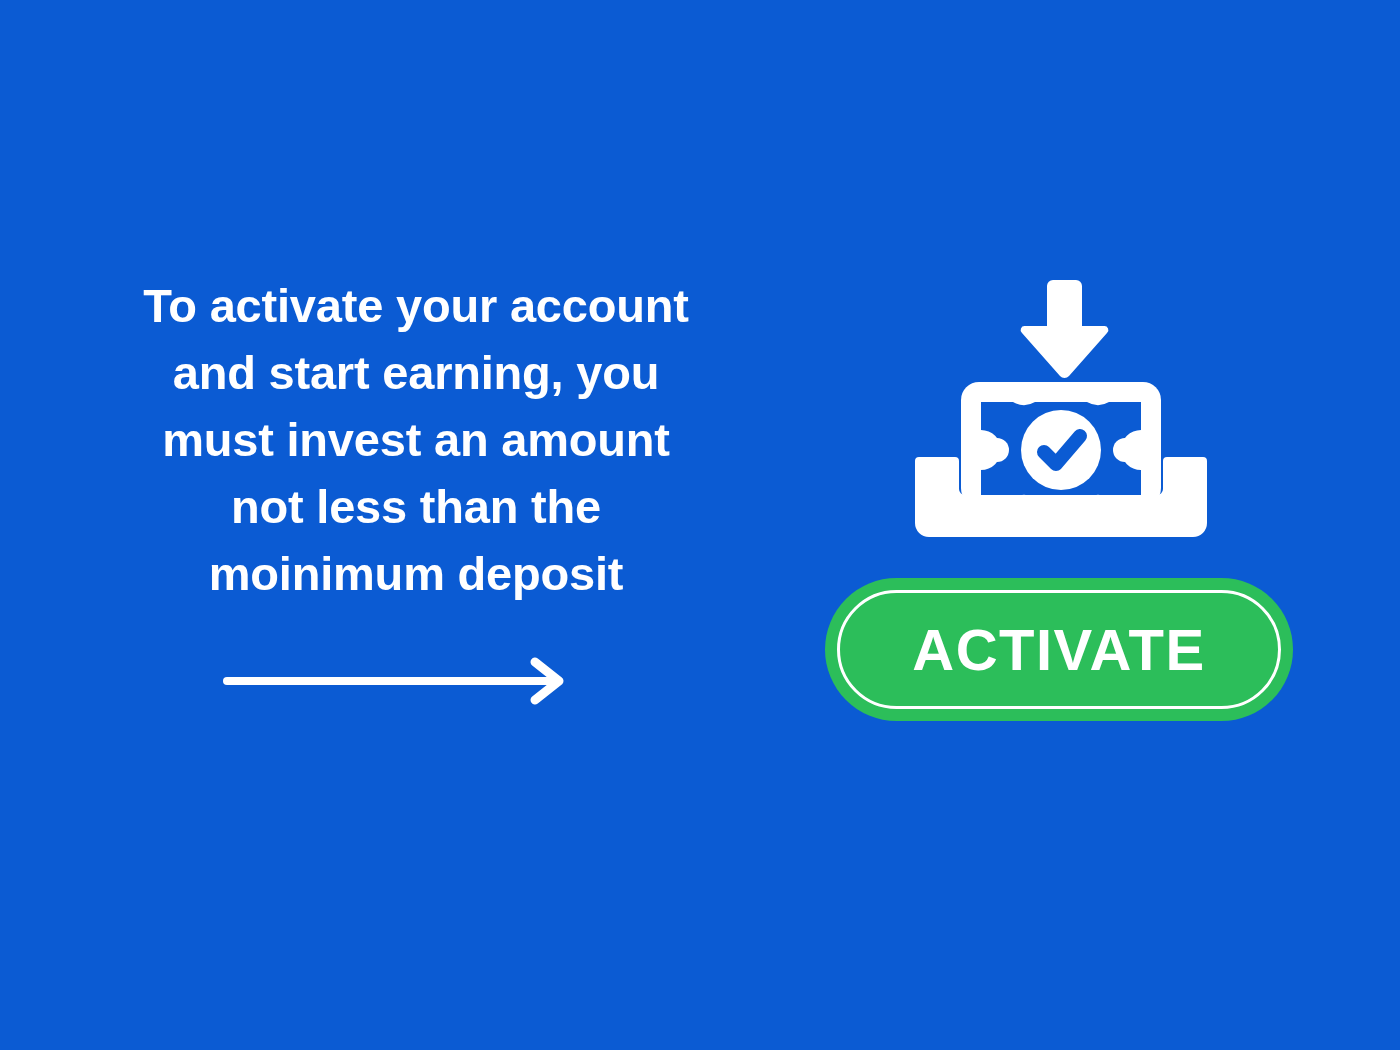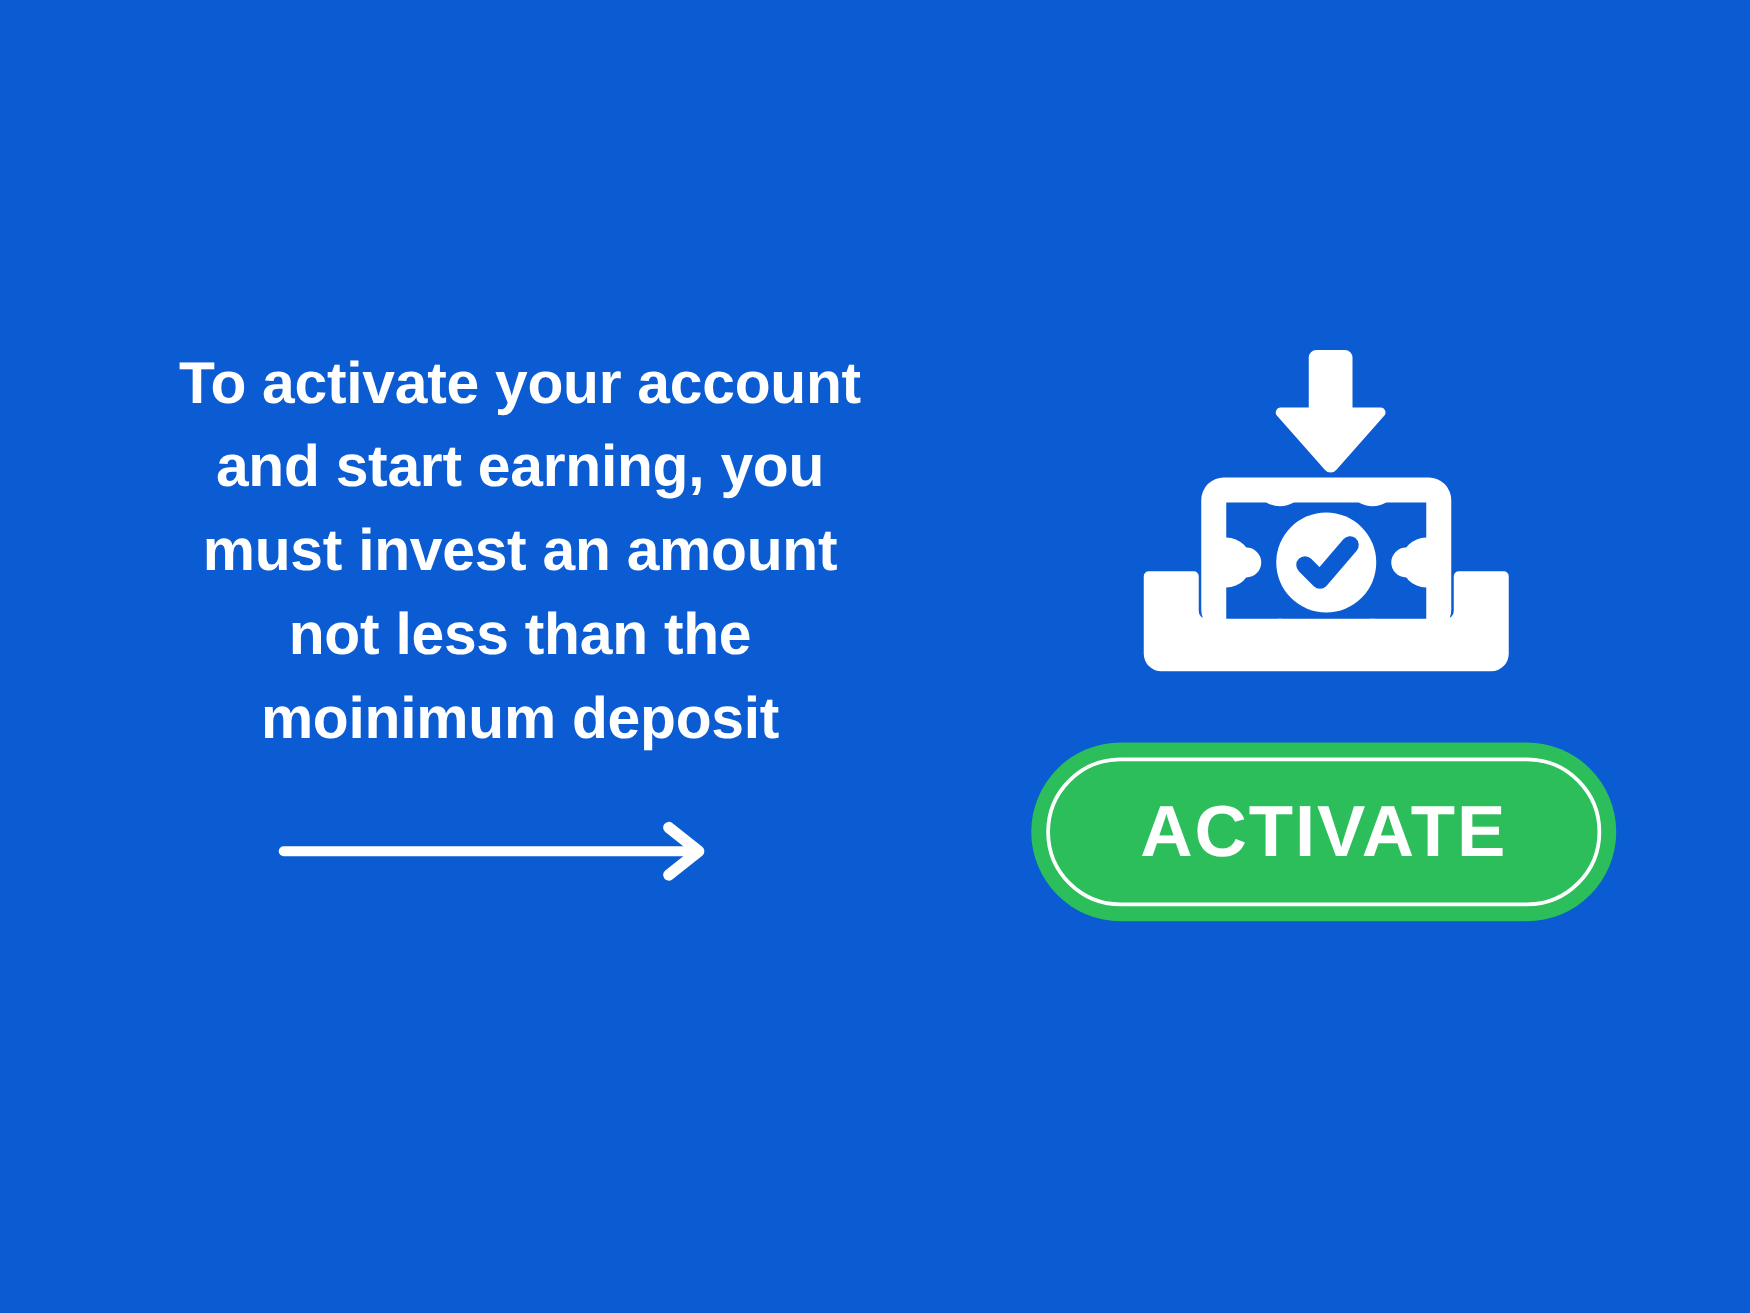--- a/index.html
+++ b/index.html
@@ -77,21 +77,20 @@
     width: 468px;
     height: 143px;
     background: #2cbe5a;
     border: none;
     border-radius: 72px;
     padding: 0;
     cursor: pointer;
     display: flex;
     align-items: center;
     justify-content: center;
-    margin-top: 16px;
   }
   .activate-button .inner-ring {
     position: absolute;
     left: 12px;
     top: 12px;
     right: 12px;
     bottom: 12px;
     border: 3px solid #ffffff;
     border-radius: 60px;
     pointer-events: none;

